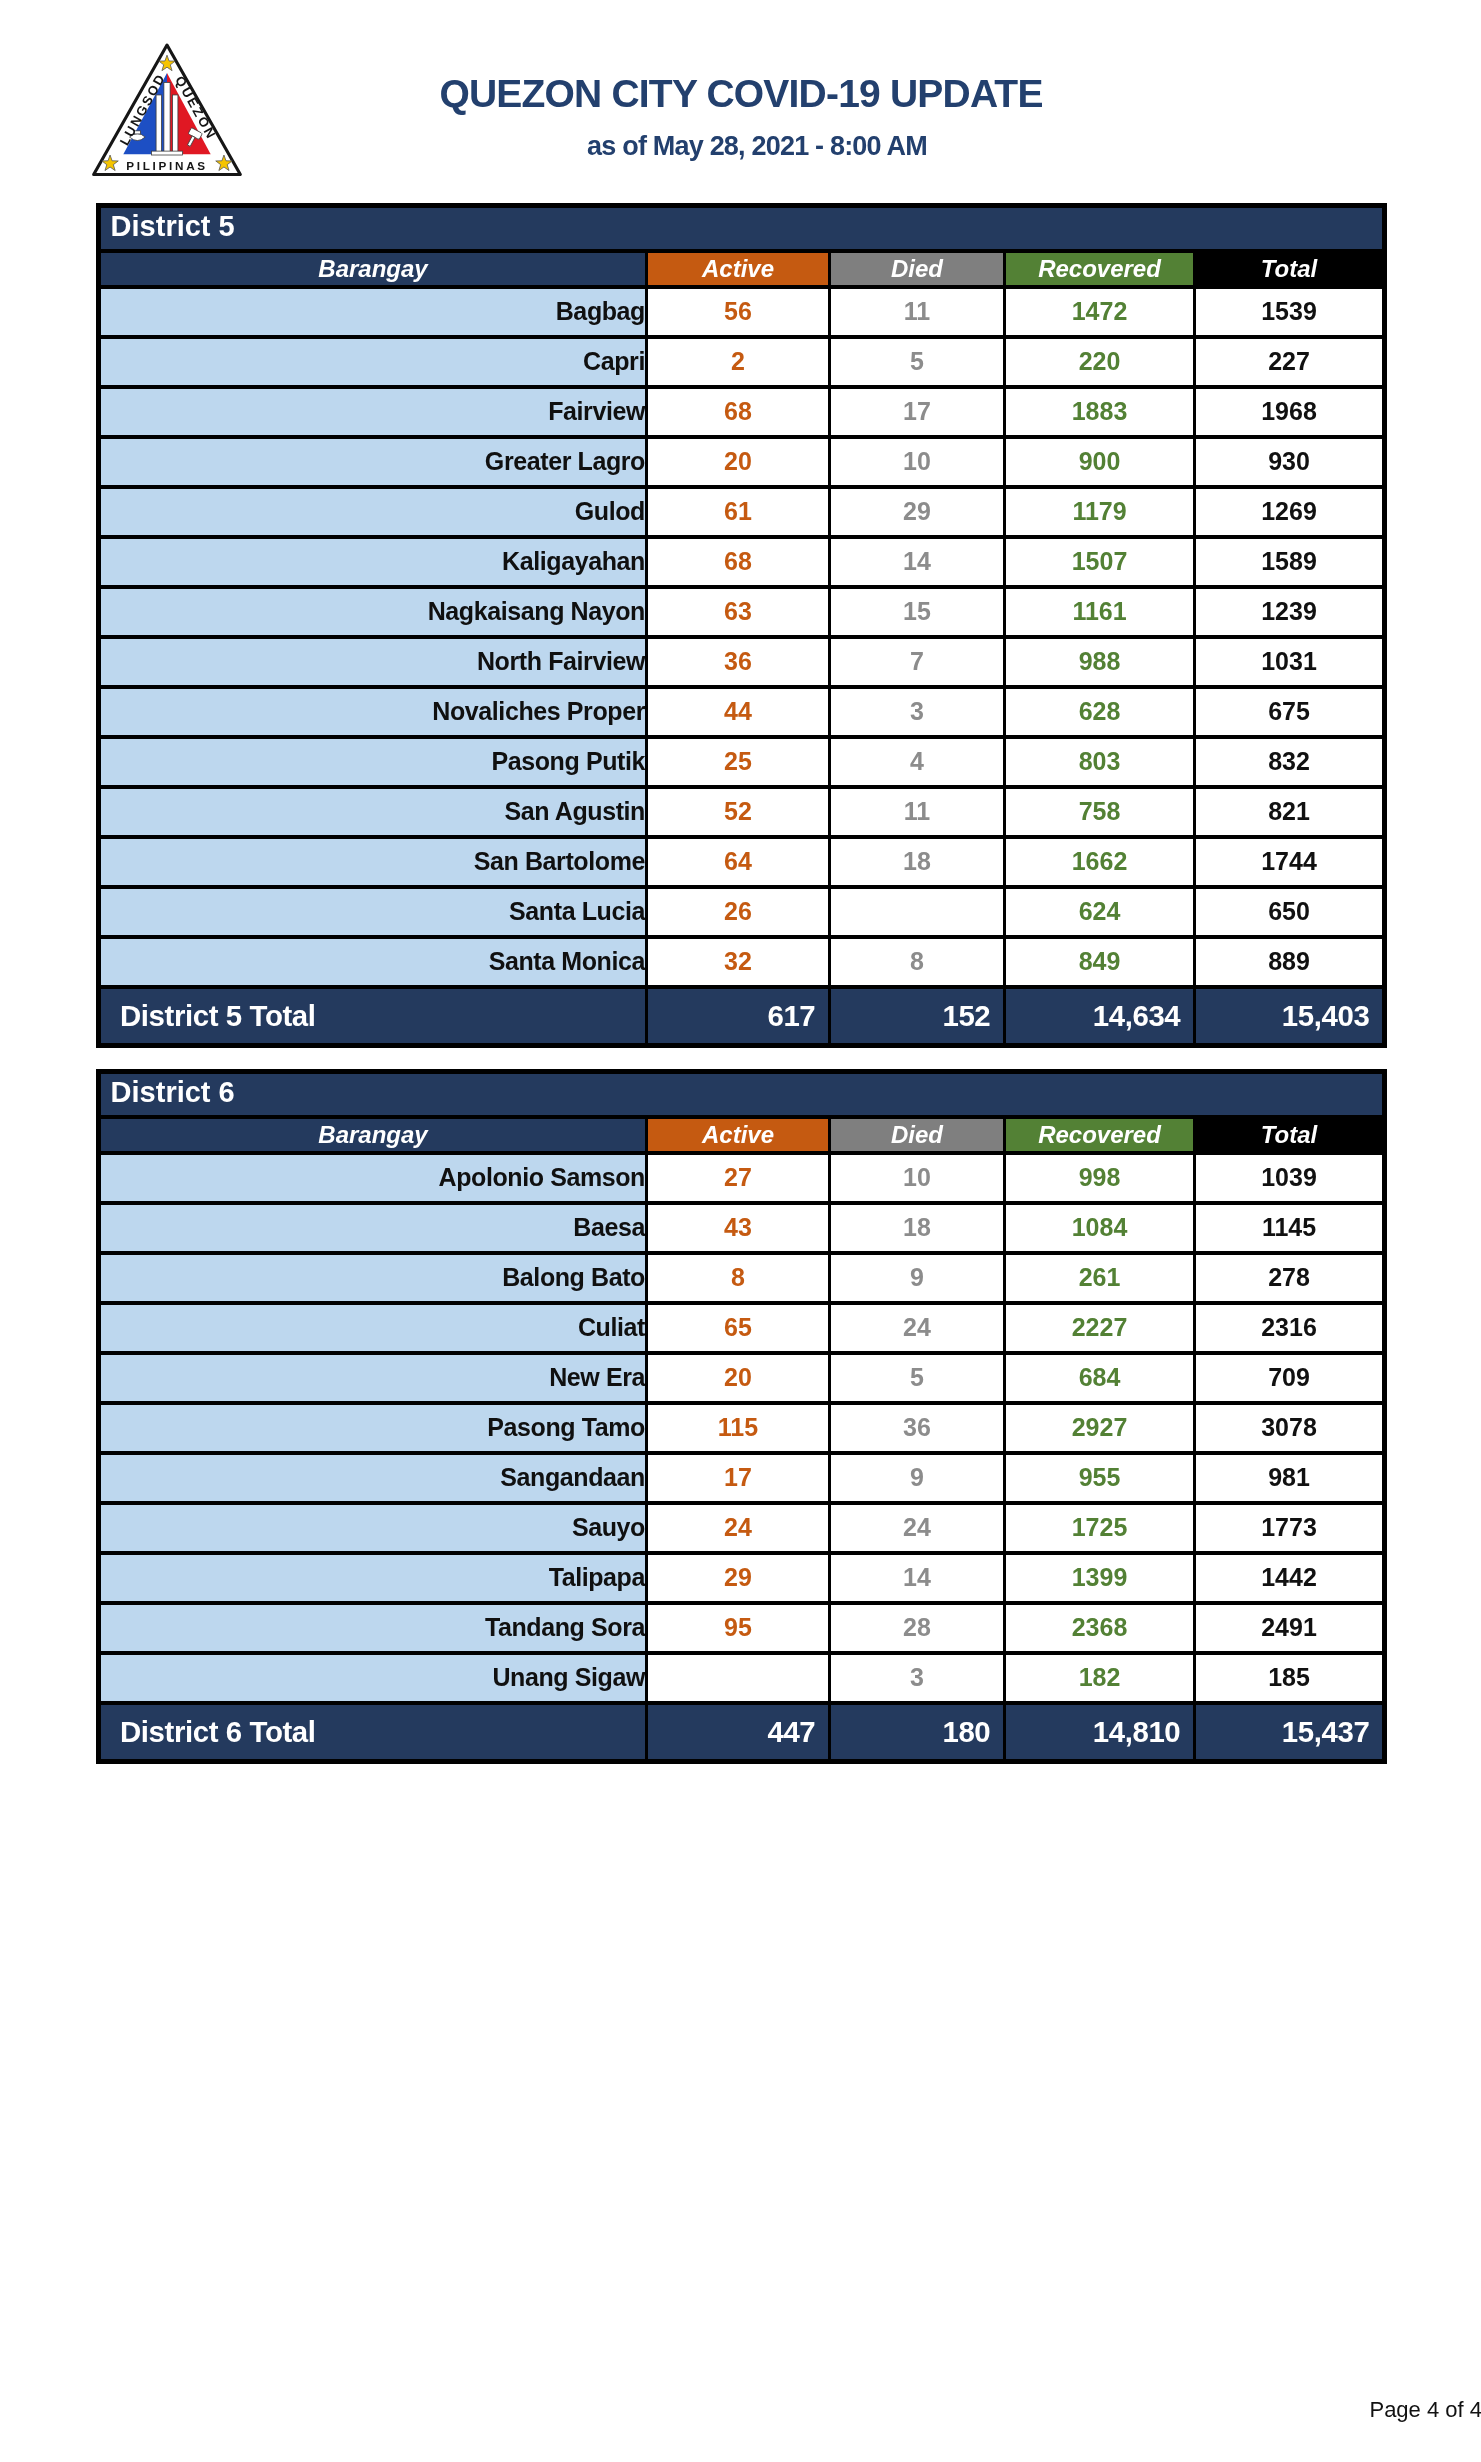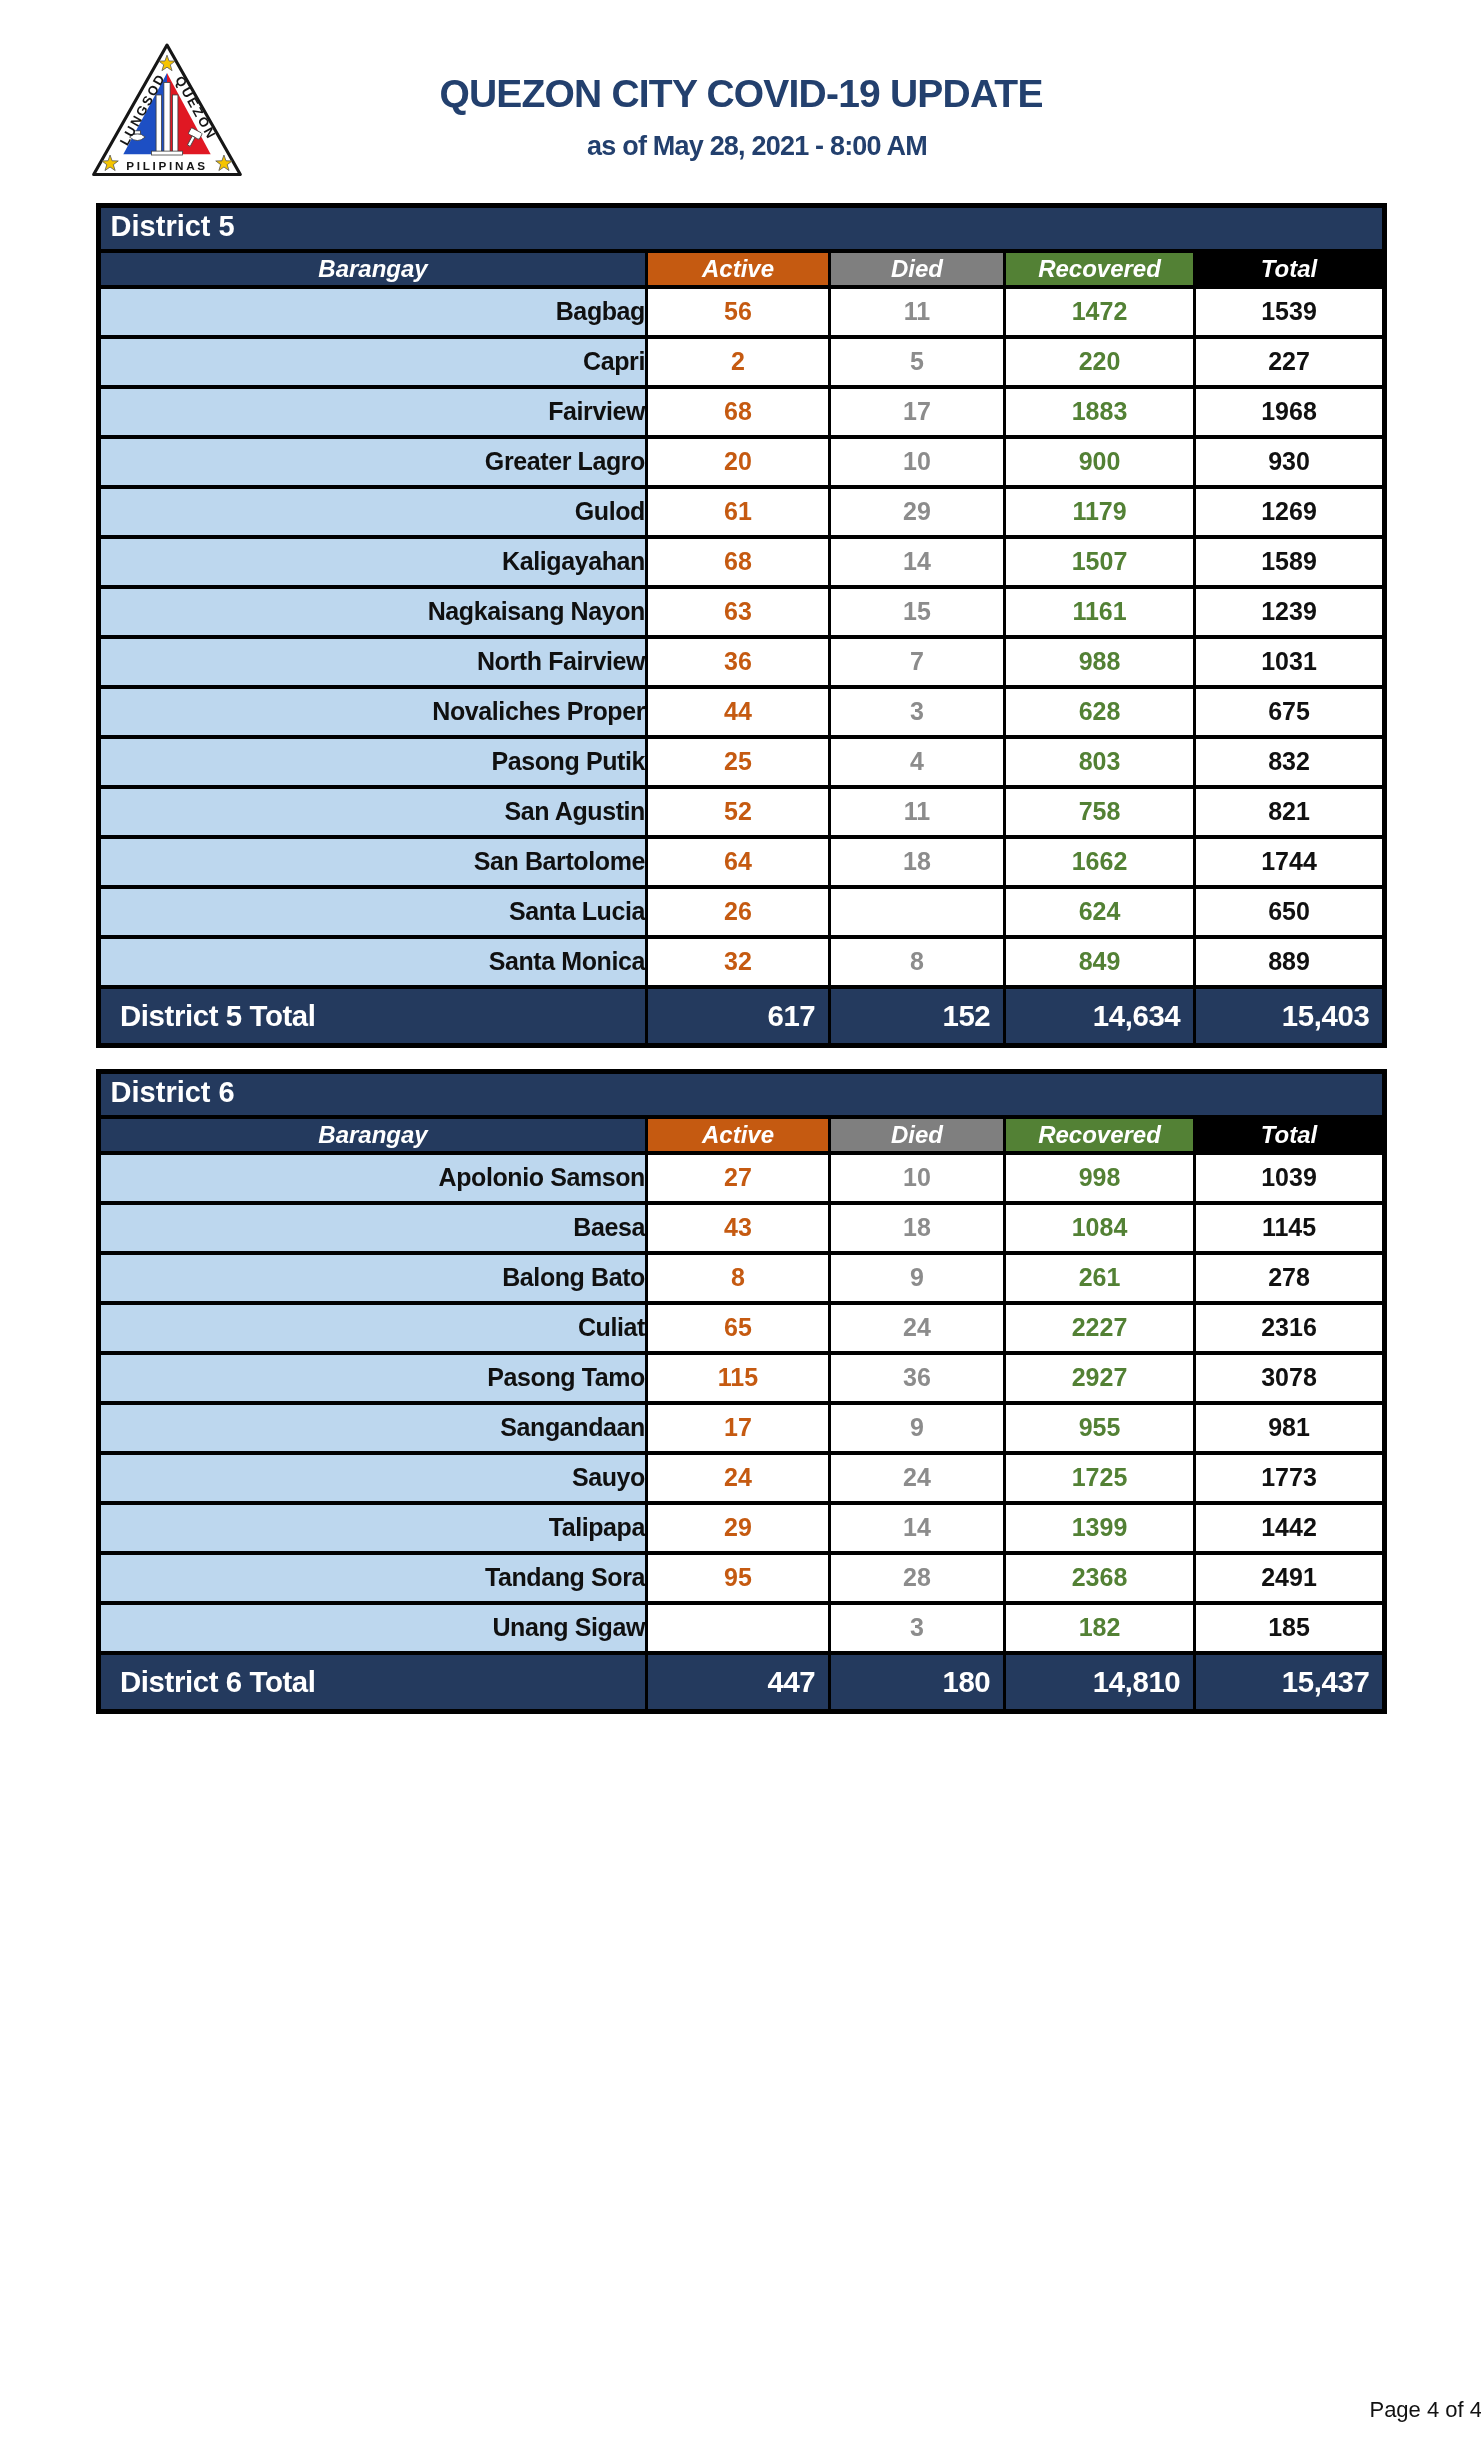--- a/index.html
+++ b/index.html
@@ -288,20 +288,27 @@
           <td class="cell-total">278</td>
         </tr>
         <tr>
           <td class="cell-barangay">Culiat</td>
           <td class="cell-active">65</td>
           <td class="cell-died">24</td>
           <td class="cell-recovered">2227</td>
           <td class="cell-total">2316</td>
         </tr>
         <tr>
+          <td class="cell-barangay">New Era</td>
+          <td class="cell-active">20</td>
+          <td class="cell-died">5</td>
+          <td class="cell-recovered">684</td>
+          <td class="cell-total">709</td>
+        </tr>
+        <tr>
           <td class="cell-barangay">Pasong Tamo</td>
           <td class="cell-active">115</td>
           <td class="cell-died">36</td>
           <td class="cell-recovered">2927</td>
           <td class="cell-total">3078</td>
         </tr>
         <tr>
           <td class="cell-barangay">Sangandaan</td>
           <td class="cell-active">17</td>
           <td class="cell-died">9</td>

